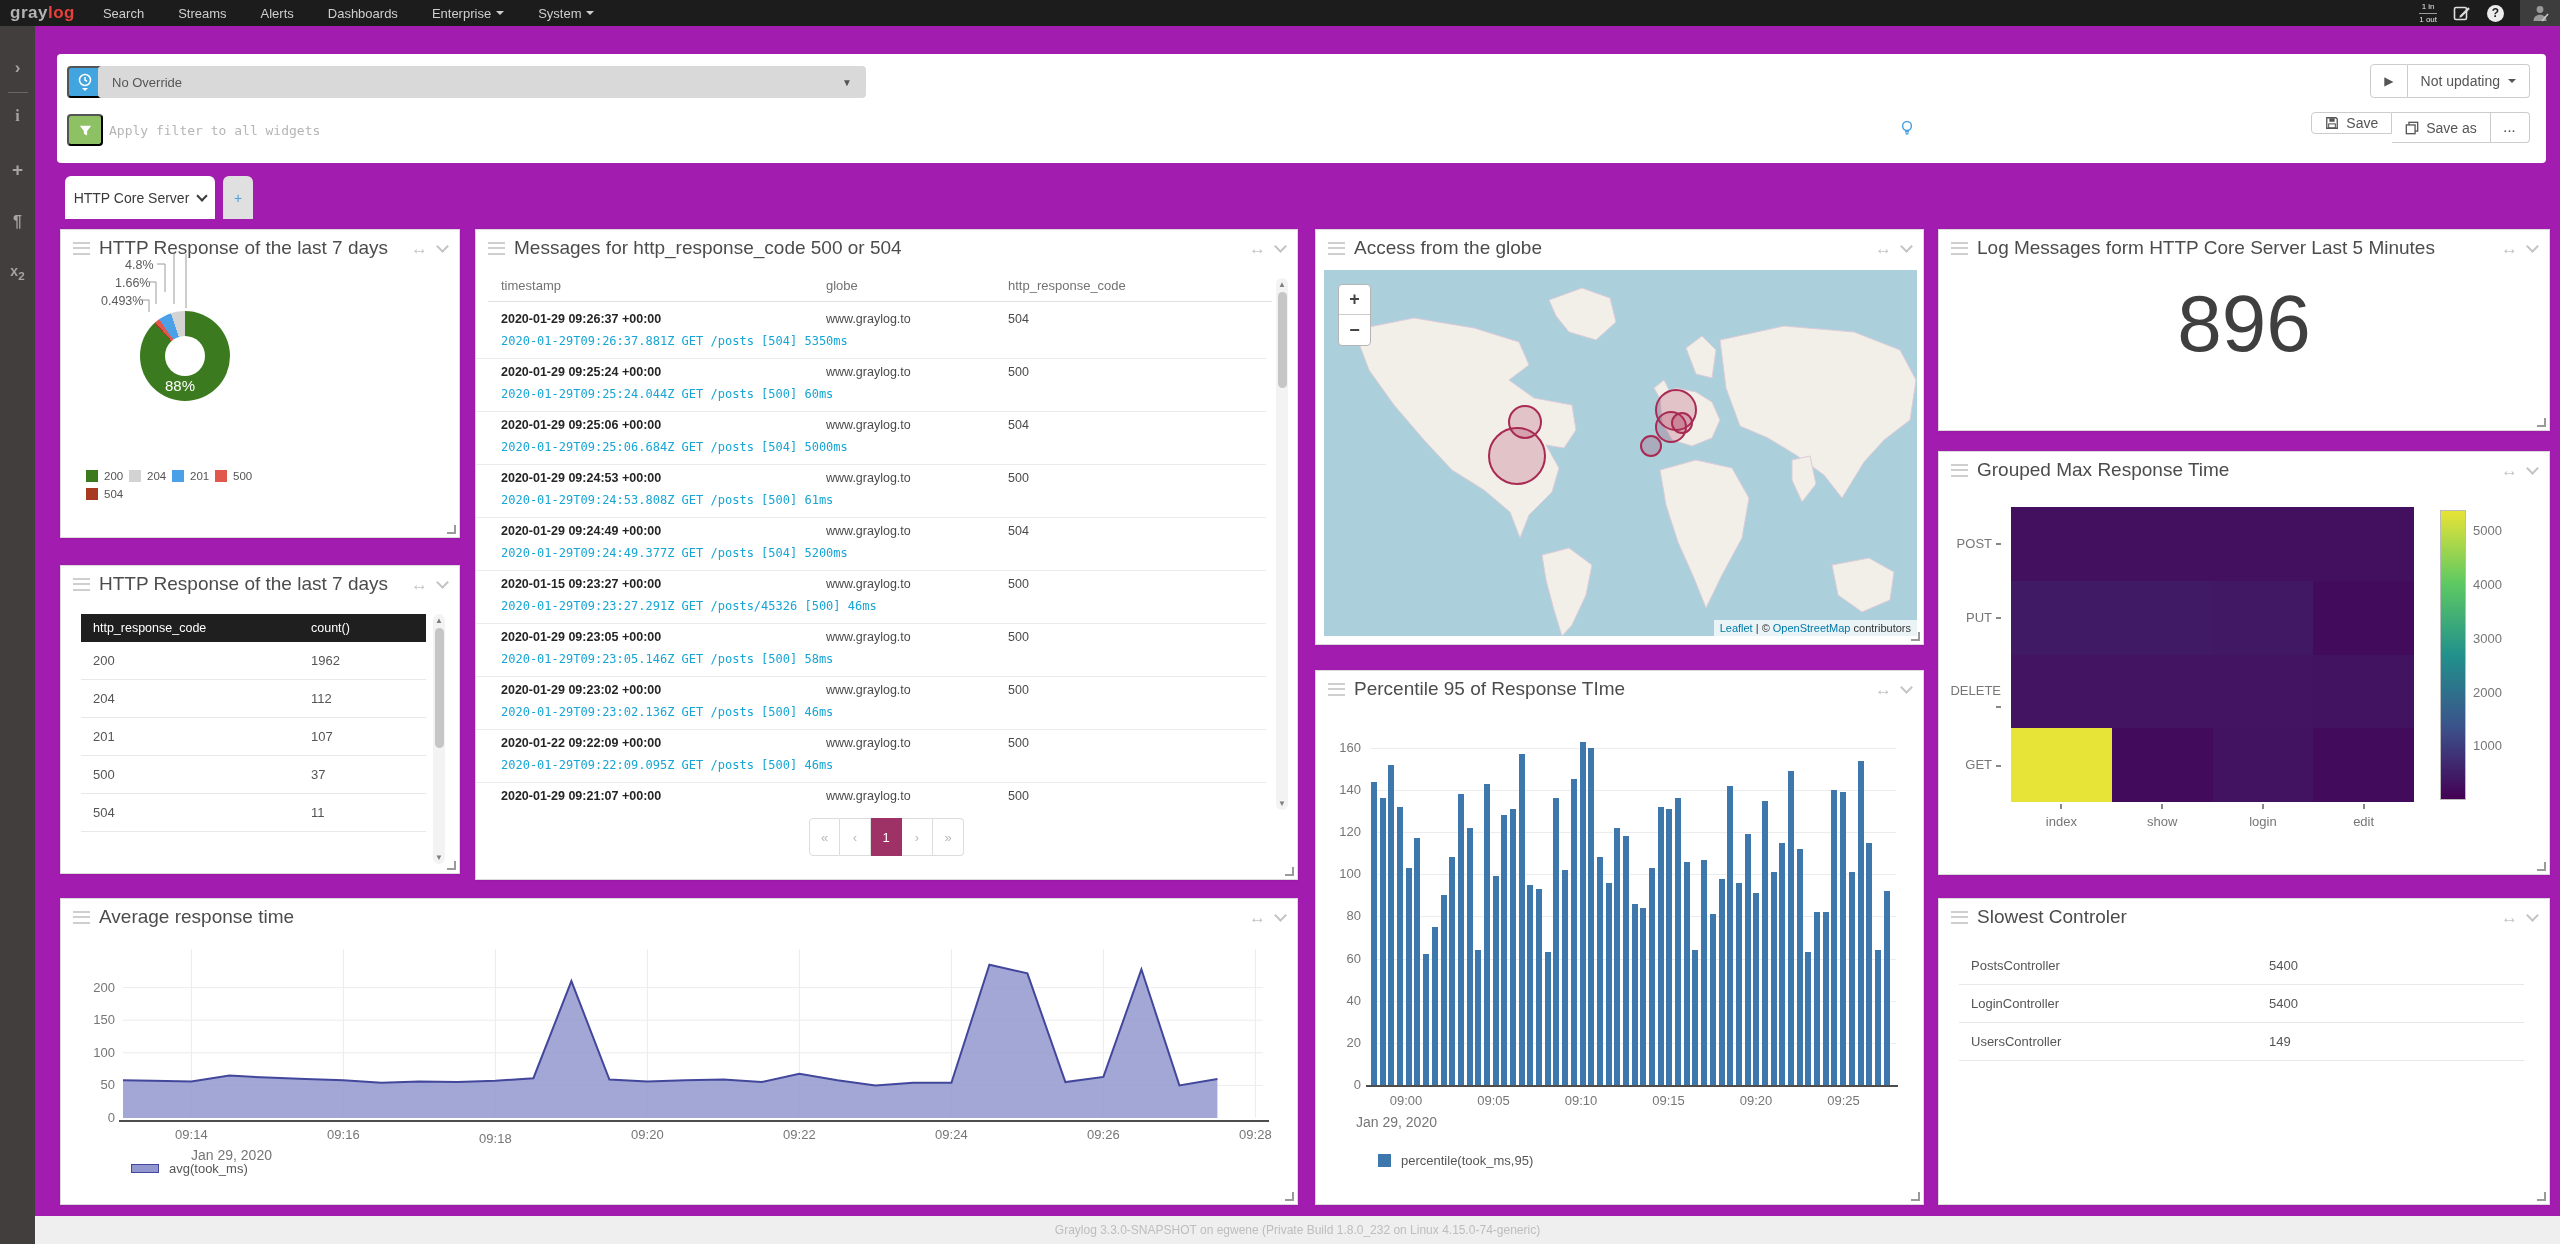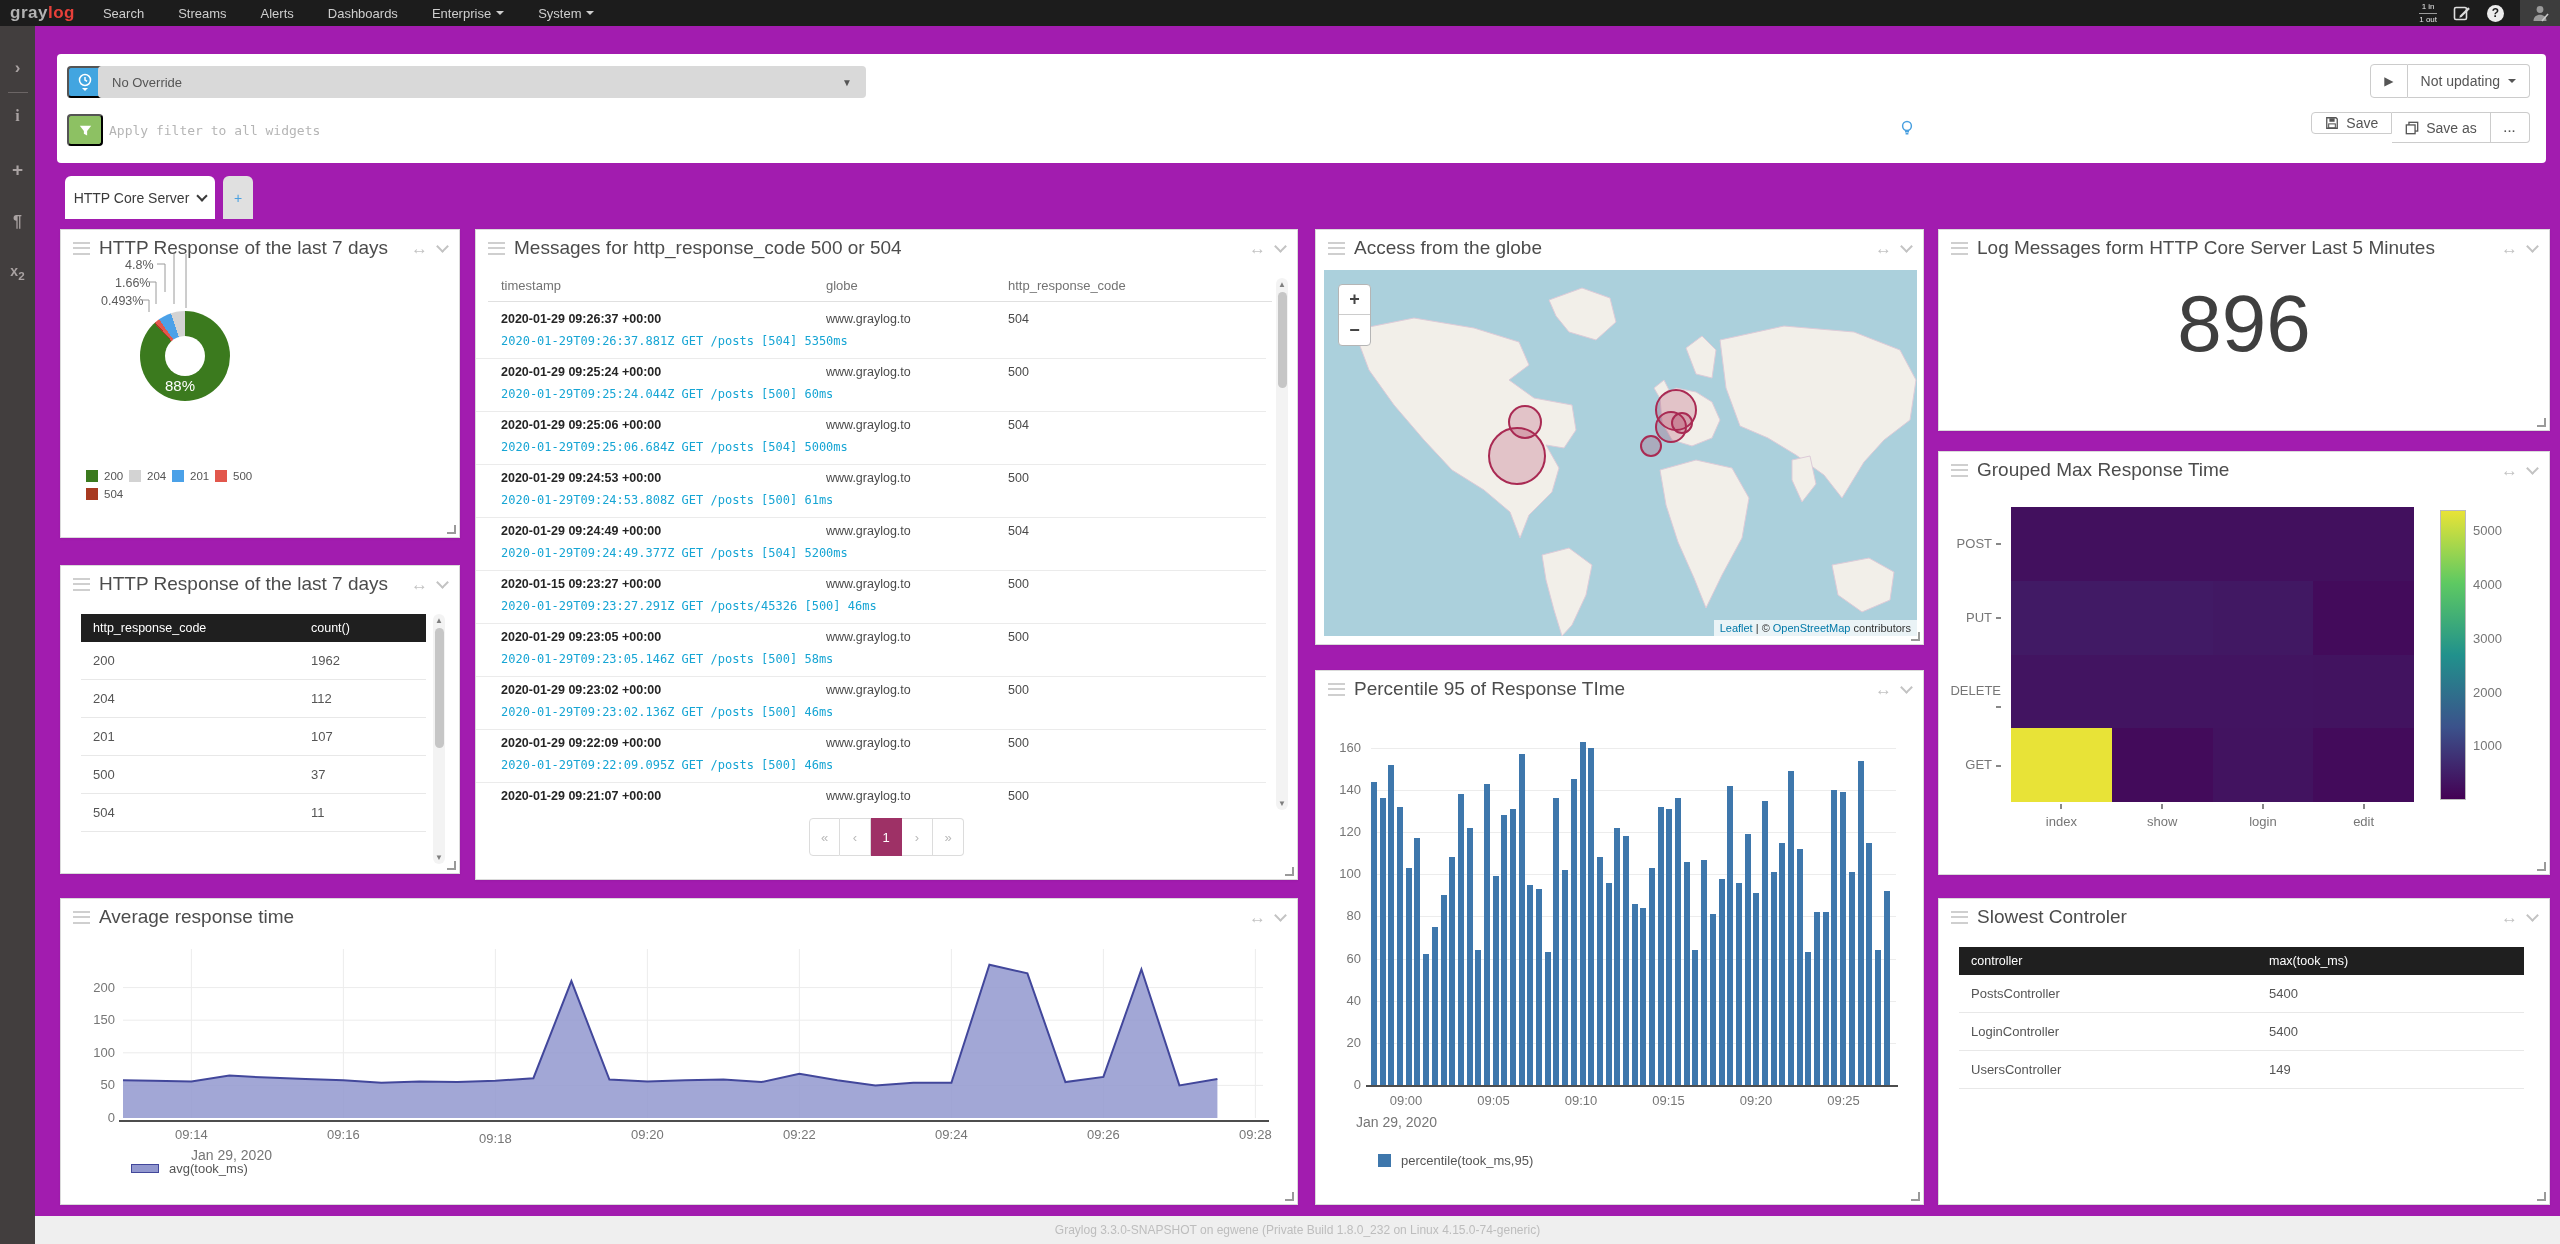--- a/index.html
+++ b/index.html
@@ -348,21 +348,21 @@
           <div class="msg-code">500</div>
           <div class="msg-msg">2020-01-29T09:23:05.146Z GET /posts [500] 58ms</div>
         </div>
         <div class="msg-row">
           <div class="msg-ts">2020-01-29 09:23:02 +00:00</div>
           <div class="msg-src">www.graylog.to</div>
           <div class="msg-code">500</div>
           <div class="msg-msg">2020-01-29T09:23:02.136Z GET /posts [500] 46ms</div>
         </div>
         <div class="msg-row">
-          <div class="msg-ts">2020-01-29 09:22:09 +00:00</div>
+          <div class="msg-ts">2020-01-22 09:22:09 +00:00</div>
           <div class="msg-src">www.graylog.to</div>
           <div class="msg-code">500</div>
           <div class="msg-msg">2020-01-29T09:22:09.095Z GET /posts [500] 46ms</div>
         </div>
         <div class="msg-row">
           <div class="msg-ts">2020-01-29 09:21:07 +00:00</div>
           <div class="msg-src">www.graylog.to</div>
           <div class="msg-code">500</div>
         </div>
       </div>
@@ -642,24 +642,20 @@
   <section class="widget" style="left:1938px;top:898px;width:612px;height:307px">
     <div class="w-head">
       <span class="burger"></span>
       <span class="w-title">Slowest Controler</span>
       <span class="w-acts">
           <span class="harr">↔</span>
           <span class="chev"></span>
         </span>
     </div>
     <div id="slow-table" class="dtable" style="left:20px;top:48px;width:565px">
-        <div class="dt-head" style="position: relative;">
-          <div style="padding-left: 12px;">controller</div>
-          <div style="position: absolute; left: 310px;">max(took_ms)</div>
-        </div>
         <div class="dt-row" style="position: relative;">
           <div style="padding-left: 12px;">PostsController</div>
           <div style="position: absolute; left: 310px;">5400</div>
         </div>
         <div class="dt-row" style="position: relative;">
           <div style="padding-left: 12px;">LoginController</div>
           <div style="position: absolute; left: 310px;">5400</div>
         </div>
         <div class="dt-row" style="position: relative;">
           <div style="padding-left: 12px;">UsersController</div>

